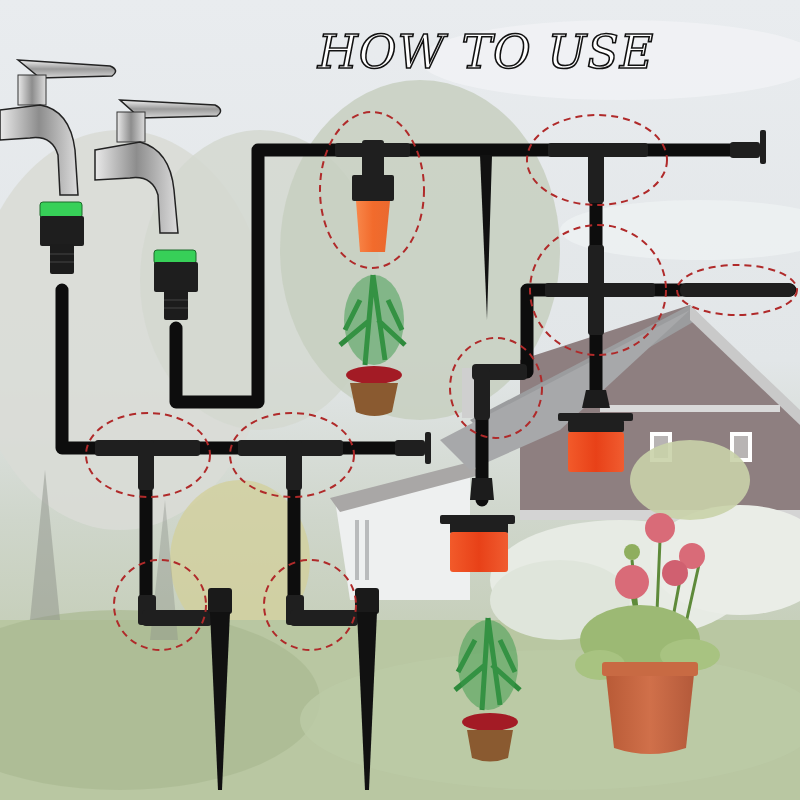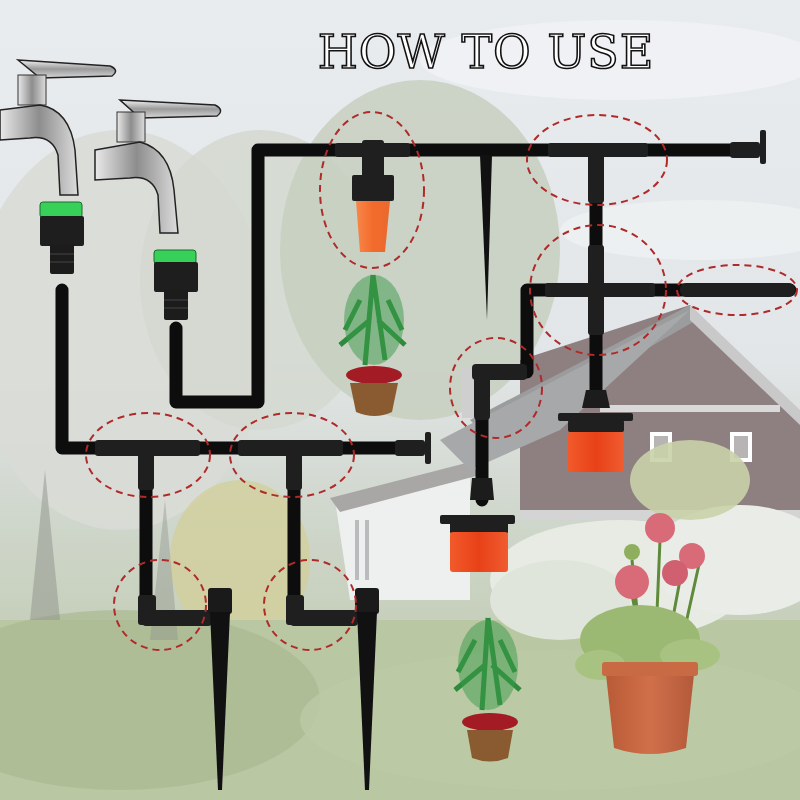--- a/index.html
+++ b/index.html
@@ -1,17 +1,17 @@
 <!DOCTYPE html>
 <html><head>
 <meta charset="utf-8">
 <style>
   html, body { margin: 0; padding: 0; }
   body { width: 800px; height: 800px; overflow: hidden; background: #e6e9ea; font-family: "Liberation Serif", serif; }
-  #stage { position: relative; width: 800px; height: 578px; }
+  #stage { position: relative; width: 800px; height: 578px; font-style: italic; }
   #stage svg { position: absolute; left: 0; top: 0; }
   .title { font-family: "DejaVu Serif", "Liberation Serif", serif; font-size: 46px; fill: #ffffff; stroke: #111; stroke-width: 1.6px; letter-spacing: 1px; }
   .ring { fill: none; stroke: #b02a2a; stroke-width: 2; stroke-dasharray: 7 5; }
   .pipe { fill: none; stroke: #0d0d0d; stroke-width: 13; stroke-linejoin: round; stroke-linecap: round; }
   .conn { fill: #1f1f1f; }
 </style>
 </head>
 <body>
 
 <div id="stage">

